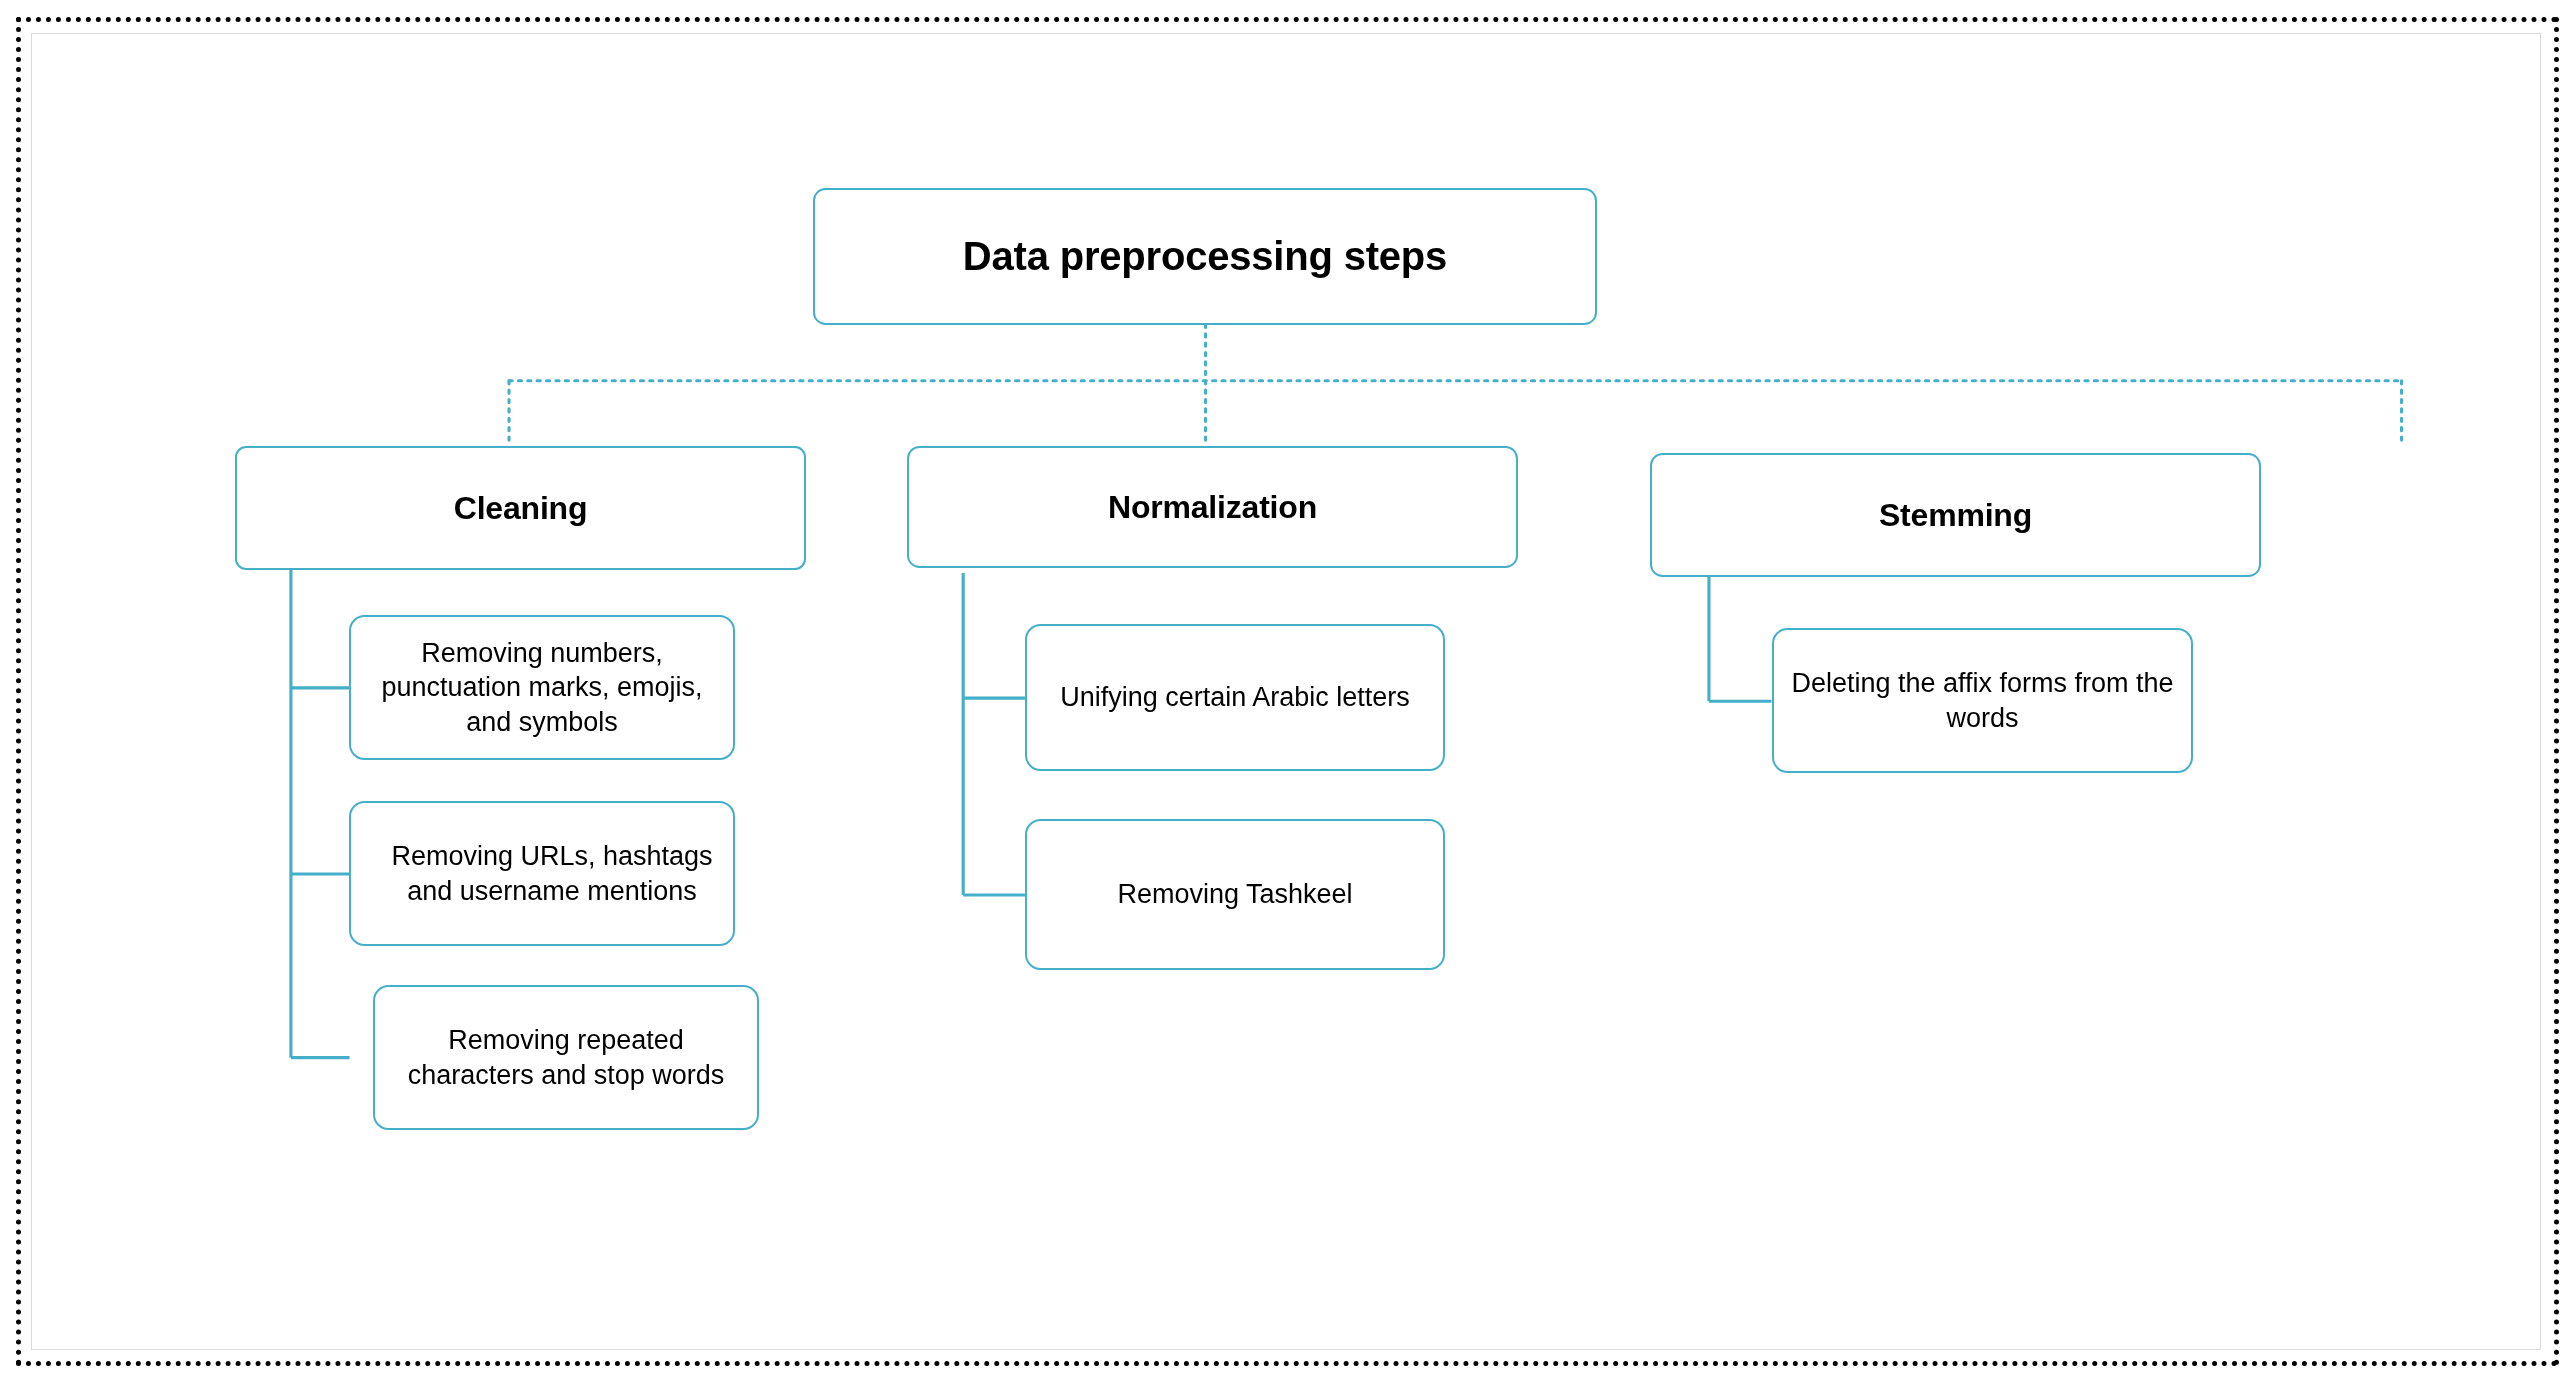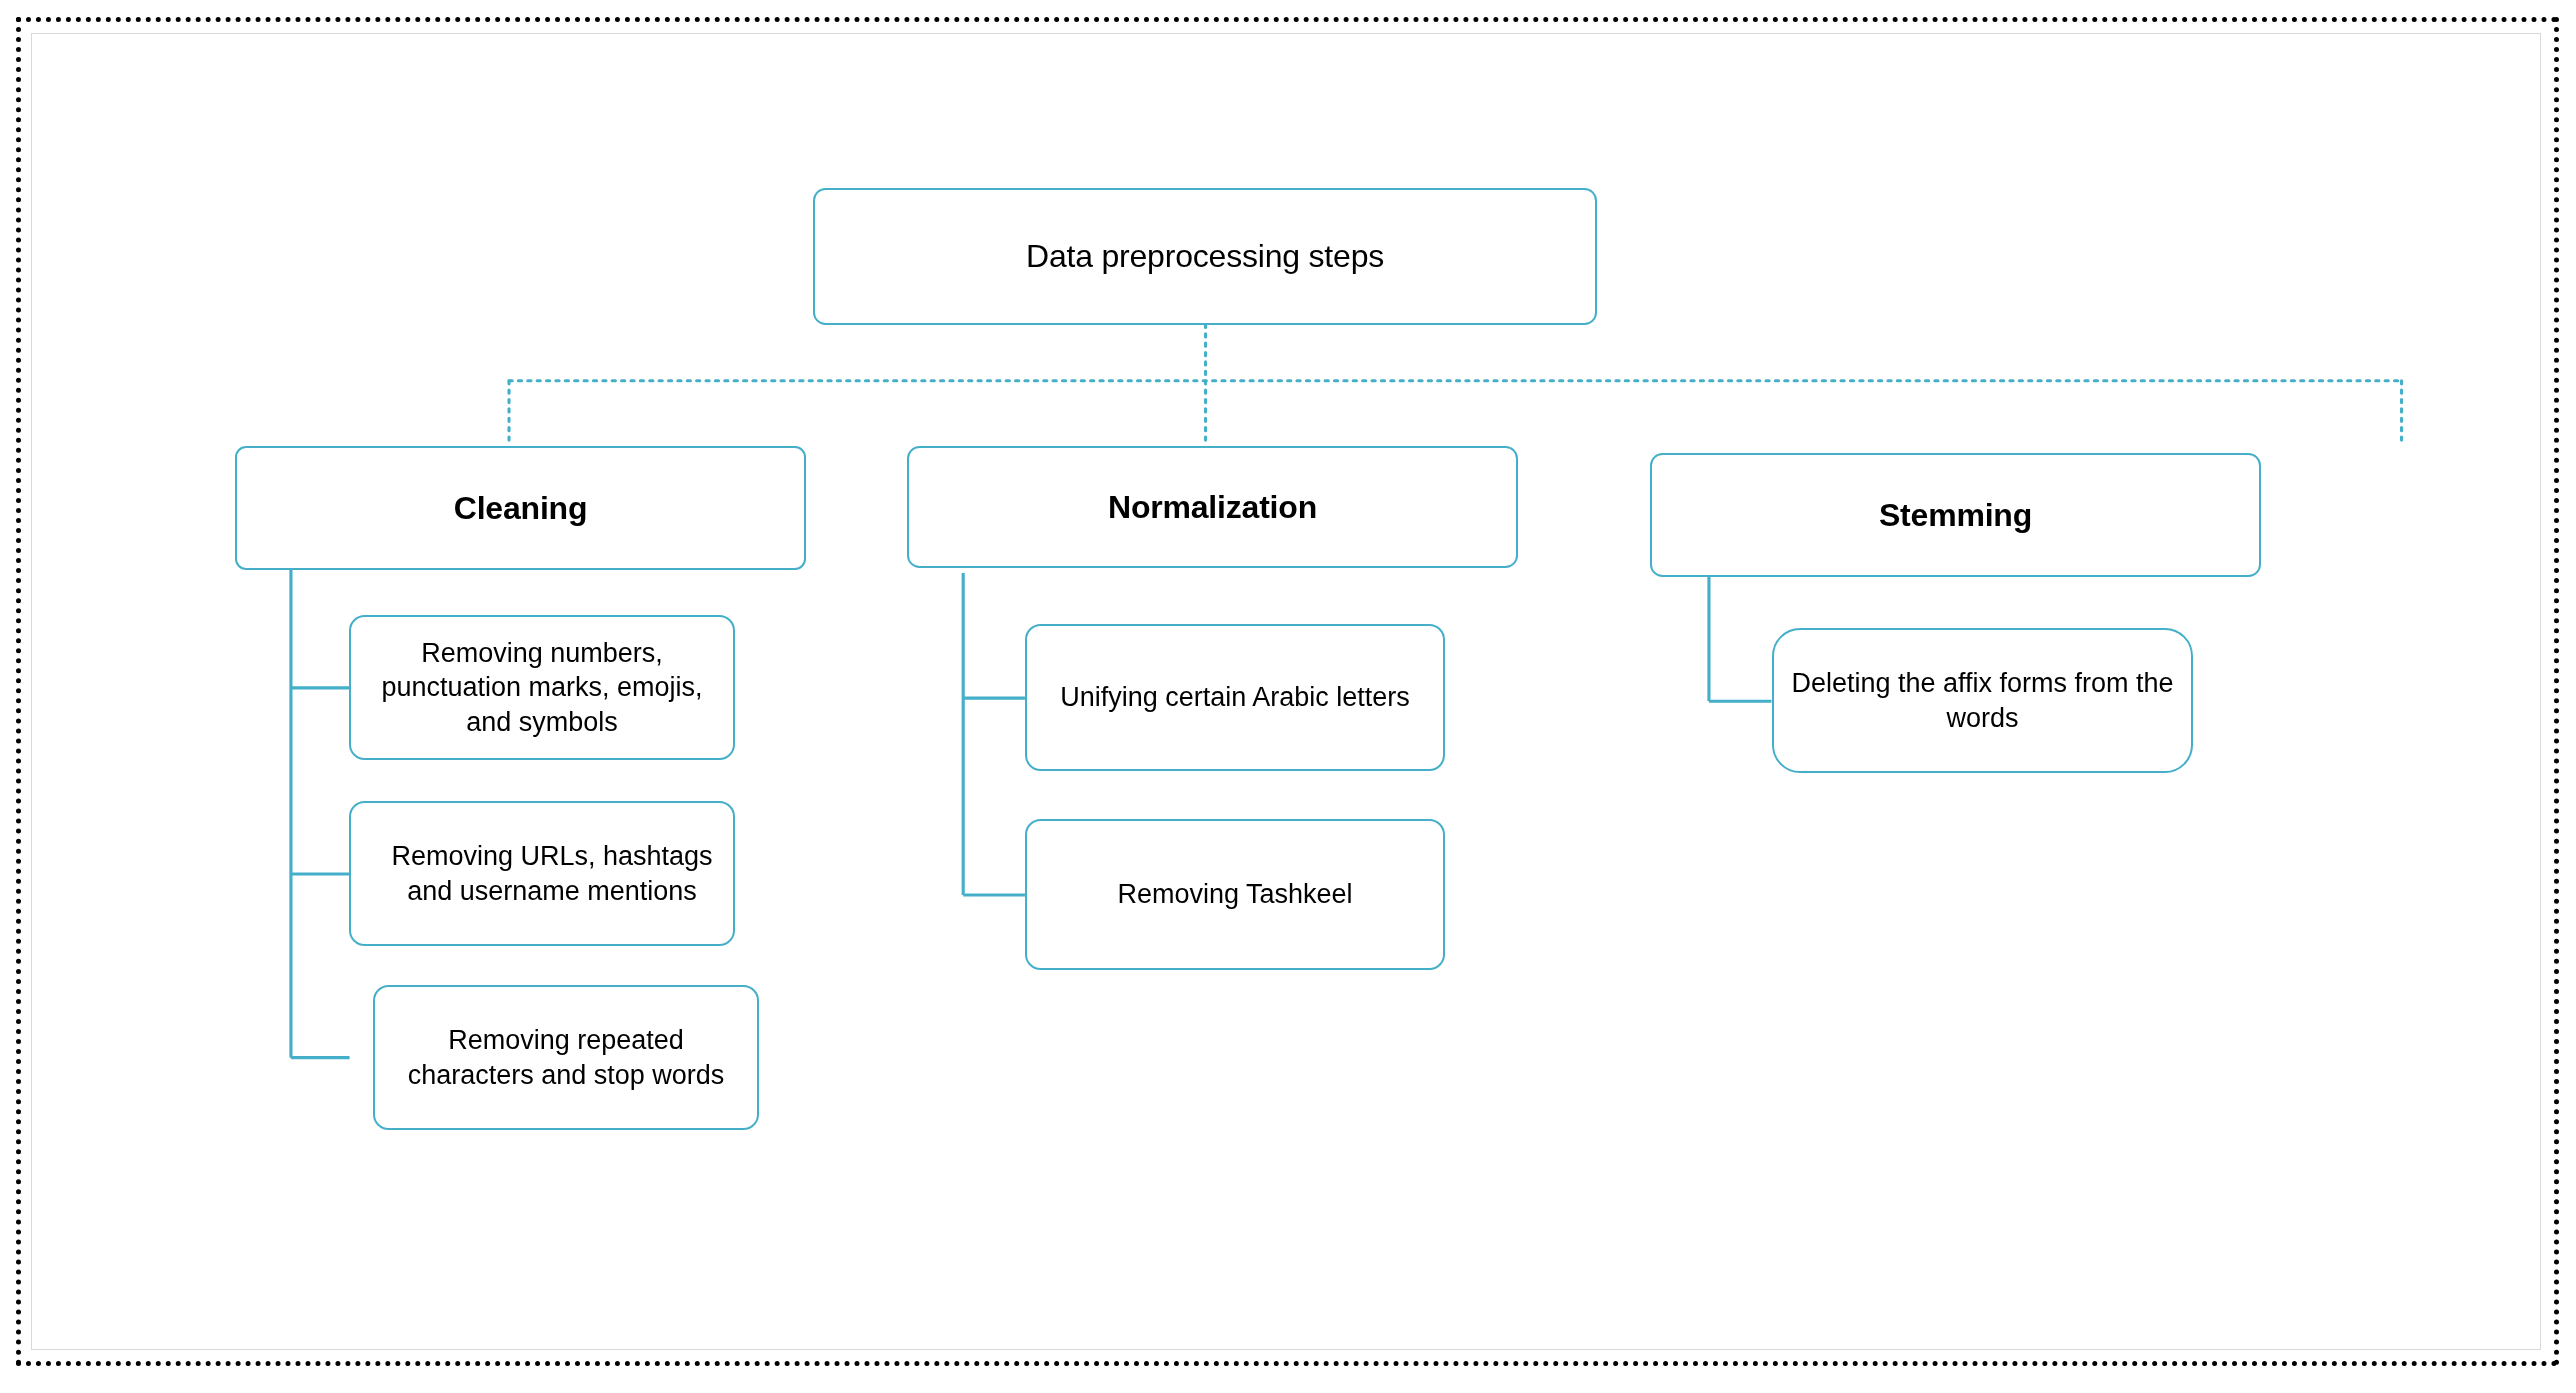--- a/index.html
+++ b/index.html
@@ -32,22 +32,22 @@
     border-radius:14px;
     box-sizing:border-box;
     display:flex;align-items:center;justify-content:center;
     text-align:center;
     color:#000000;
     line-height:1.26;
   }
   .node .label{display:block;padding:0 11px;}
 
   .root{
-    font-weight:normal;
-    font-size:32px;
+    font-weight:bold;
+    font-size:40px;
     letter-spacing:-0.2px;
     border-radius:12.5px;
   }
   .branch{
     font-weight:bold;
     font-size:32px;
     letter-spacing:-0.2px;
     border-radius:12.5px;
   }
   .leaf{
@@ -116,18 +116,18 @@
   </div>
 
   <div class="node leaf" style="left:1025px;top:819px;width:420px;height:151px;">
     <span class="label">Removing Tashkeel</span>
   </div>
 
   <div class="node branch" style="left:1650px;top:453px;width:611px;height:124px;">
     <span class="label">Stemming</span>
   </div>
 
-  <div class="node leaf" style="left:1772px;top:628px;width:421px;height:145px;border-radius:28px;">
+  <div class="node leaf" style="left:1772px;top:628px;width:421px;height:145px;">
     <span class="label">Deleting the affix forms from the words</span>
   </div>
 
 </div>
 
 
 </body></html>

